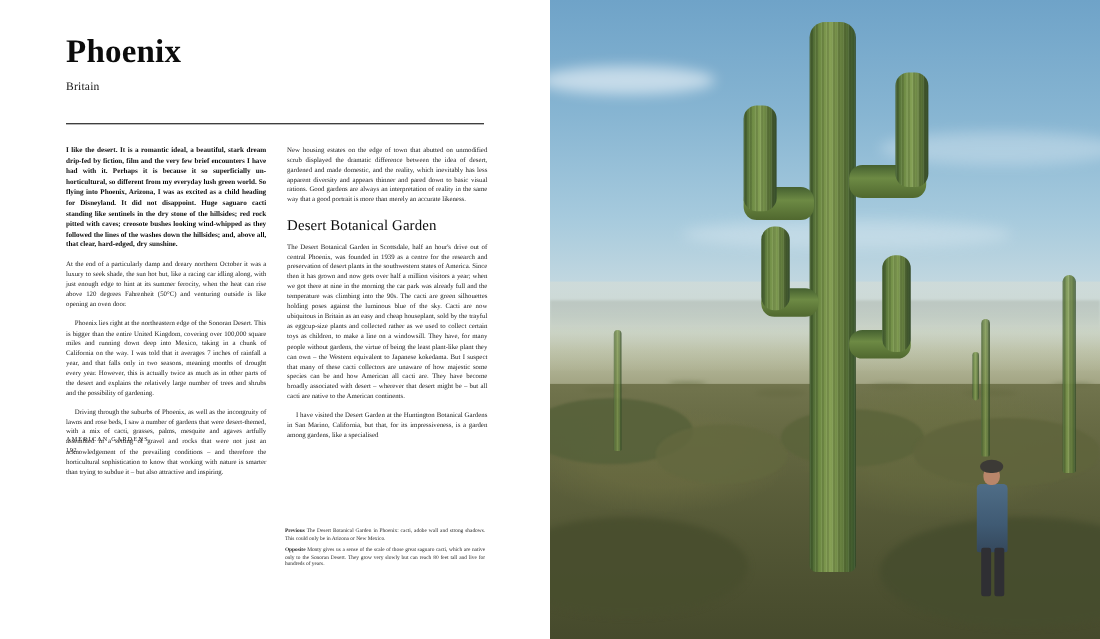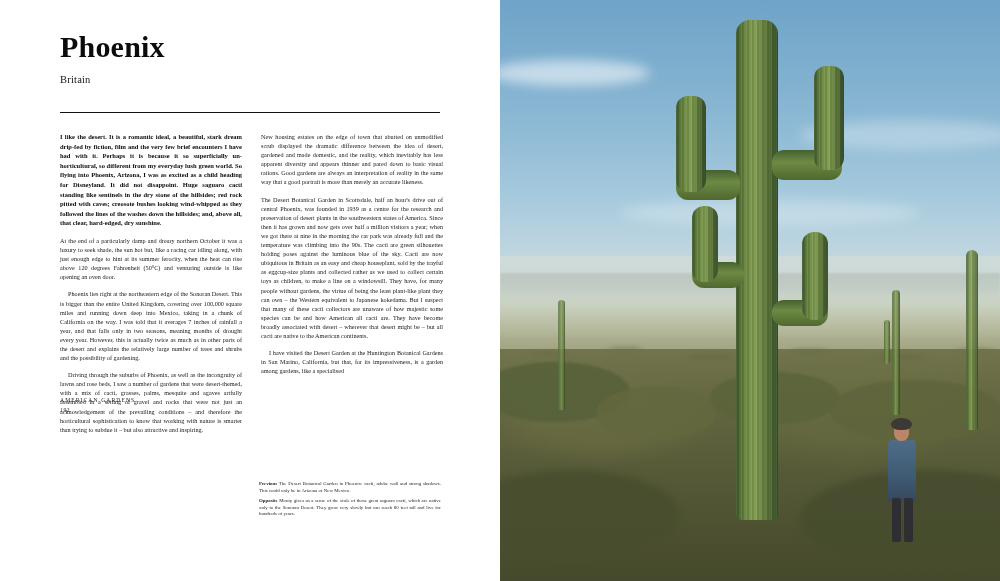--- a/index.html
+++ b/index.html
@@ -269,20 +269,21 @@
 
       <div class="col">
         <p class="body-text bold">I like the desert. It is a romantic ideal, a beautiful, stark dream drip-fed by fiction, film and the very few brief encounters I have had with it. Perhaps it is because it so superficially un-horticultural, so different from my everyday lush green world. So flying into Phoenix, Arizona, I was as excited as a child heading for Disneyland. It did not disappoint. Huge saguaro cacti standing like sentinels in the dry stone of the hillsides; red rock pitted with caves; creosote bushes looking wind-whipped as they followed the lines of the washes down the hillsides; and, above all, that clear, hard-edged, dry sunshine.</p>
         <p class="body-text">At the end of a particularly damp and dreary northern October it was a luxury to seek shade, the sun hot but, like a racing car idling along, with just enough edge to hint at its summer ferocity, when the heat can rise above 120 degrees Fahrenheit (50°C) and venturing outside is like opening an oven door.</p>
         <p class="body-text indent">Phoenix lies right at the northeastern edge of the Sonoran Desert. This is bigger than the entire United Kingdom, covering over 100,000 square miles and running down deep into Mexico, taking in a chunk of California on the way. I was told that it averages 7 inches of rainfall a year, and that falls only in two seasons, meaning months of drought every year. However, this is actually twice as much as in other parts of the desert and explains the relatively large number of trees and shrubs and the possibility of gardening.</p>
         <p class="body-text indent">Driving through the suburbs of Phoenix, as well as the incongruity of lawns and rose beds, I saw a number of gardens that were desert-themed, with a mix of cacti, grasses, palms, mesquite and agaves artfully assembled in a setting of gravel and rocks that were not just an acknowledgement of the prevailing conditions – and therefore the horticultural sophistication to know that working with nature is smarter than trying to subdue it – but also attractive and inspiring.</p>
       </div>
 
       <div class="col">
         <p class="body-text">New housing estates on the edge of town that abutted on unmodified scrub displayed the dramatic difference between the idea of desert, gardened and made domestic, and the reality, which inevitably has less apparent diversity and appears thinner and pared down to basic visual rations. Good gardens are always an interpretation of reality in the same way that a good portrait is more than merely an accurate likeness.</p>
+        <h2 class="section-head">Desert Botanical Garden</h2>
         <p class="body-text">The Desert Botanical Garden in Scottsdale, half an hour's drive out of central Phoenix, was founded in 1939 as a centre for the research and preservation of desert plants in the southwestern states of America. Since then it has grown and now gets over half a million visitors a year; when we got there at nine in the morning the car park was already full and the temperature was climbing into the 90s. The cacti are green silhouettes holding poses against the luminous blue of the sky. Cacti are now ubiquitous in Britain as an easy and cheap houseplant, sold by the trayful as eggcup-size plants and collected rather as we used to collect certain toys as children, to make a line on a windowsill. They have, for many people without gardens, the virtue of being the least plant-like plant they can own – the Western equivalent to Japanese kokedama. But I suspect that many of these cacti collectors are unaware of how majestic some species can be and how American all cacti are. They have become broadly associated with desert – wherever that desert might be – but all cacti are native to the American continents.</p>
         <p class="body-text indent">I have visited the Desert Garden at the Huntington Botanical Gardens in San Marino, California, but that, for its impressiveness, is a garden among gardens, like a specialised</p>
       </div>
     </div>
 
     <div class="caption">
       <span><b>Previous</b>
       <span>The Desert Botanical Garden in Phoenix: cacti, adobe wall and strong shadows. This could only be in Arizona or New Mexico.</span></span>
       <span style="display:block; margin-top:4px;"><b>Opposite</b>
       <span>Monty gives us a sense of the scale of those great saguaro cacti, which are native only to the Sonoran Desert. They grow very slowly but can reach 80 feet tall and live for hundreds of years.</span></span>

